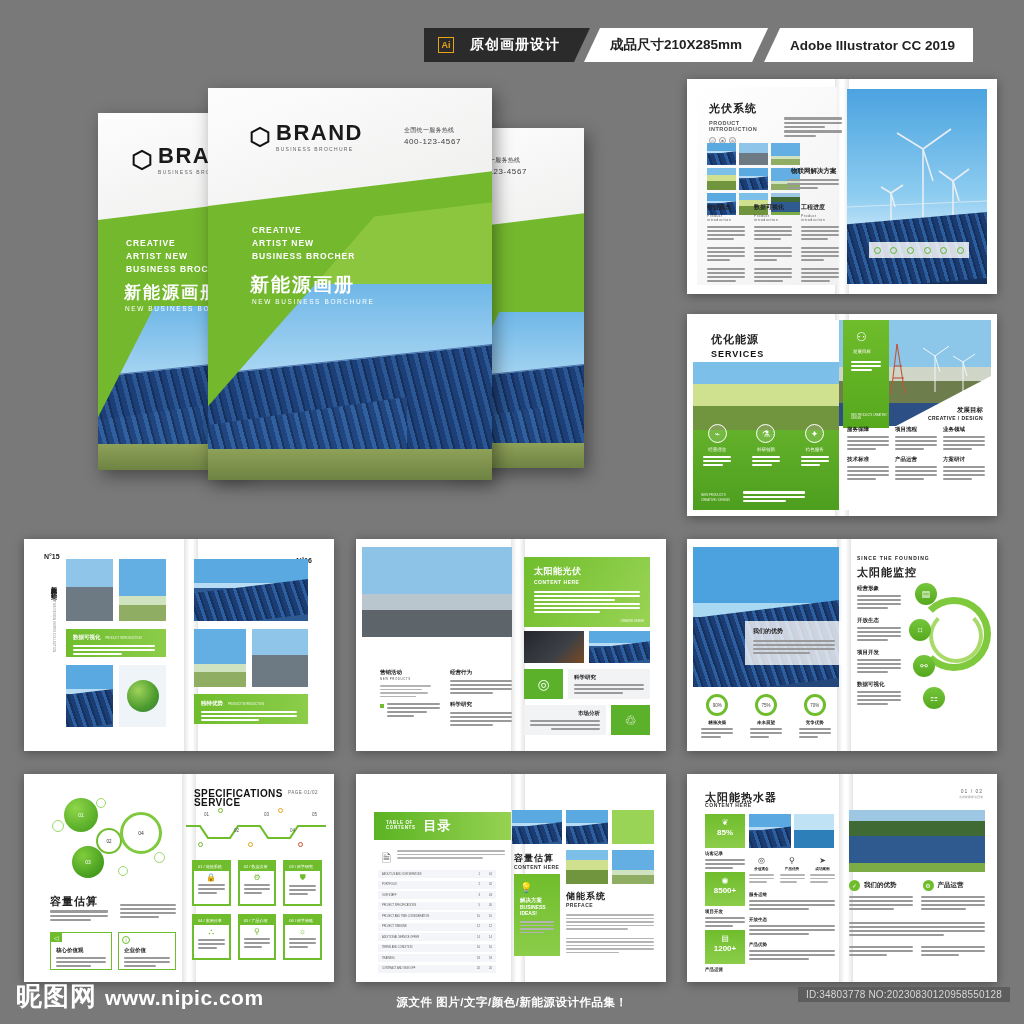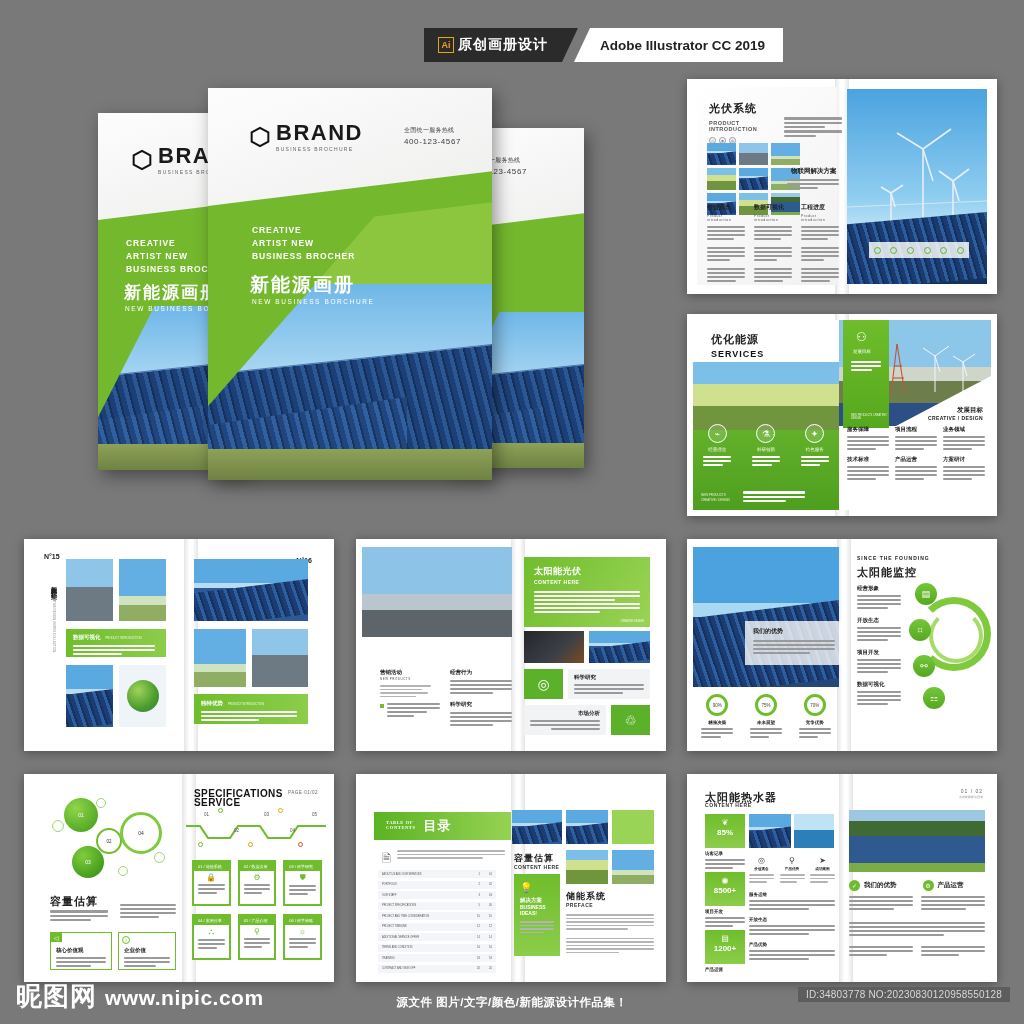--- a/index.html
+++ b/index.html
@@ -11,21 +11,21 @@
   }
   .stage { position:absolute; inset:0; }
 
   
   .topbar { position:absolute; left:424px; top:28px; height:34px; display:flex; align-items:stretch; }
   .tb-seg { position:relative; display:flex; align-items:center; height:34px; }
   .tb-dark { background:#2b2b2b; padding:0 30px 0 14px; color:#fff;
              clip-path: polygon(0 0, 100% 0, calc(100% - 16px) 100%, 0 100%); }
   .tb-ai { width:16px; height:16px; border:1px solid #e8a317; color:#e8a317;
            font-size:9px; font-weight:bold; display:flex; align-items:center; justify-content:center;
-           margin-right:4px; letter-spacing:0; }
+           margin-right:16px; letter-spacing:0; }
   .tb-dark-txt { font-size:14px; font-weight:bold; letter-spacing:1px; }
   .tb-light { background:#fff; color:#222; padding:0 26px 0 26px; margin-left:-6px;
               clip-path: polygon(16px 0, 100% 0, calc(100% - 16px) 100%, 0 100%);
               font-size:13.5px; font-weight:bold; }
   .tb-light2 { background:#fff; color:#222; padding:0 18px 0 26px; margin-left:-4px;
               clip-path: polygon(16px 0, 100% 0, 100% 100%, 0 100%);
               font-size:13.5px; font-weight:bold; }
 
   
   .sheet { position:absolute; background:#fff; box-shadow:0 2px 10px rgba(0,0,0,.35); overflow:hidden; }
@@ -104,20 +104,21 @@
 </head>
 <body>
 
 <div class="stage">
 
   <div class="topbar">
     <div class="tb-seg tb-dark">
       <span class="tb-ai">Ai</span>
       <span class="tb-dark-txt">原创画册设计</span>
     </div>
+    <div class="tb-seg tb-light">成品尺寸210X285mm</div>
     <div class="tb-seg tb-light2">Adobe Illustrator CC 2019</div>
   </div>
 
   <div class="cover" style="--g:#74b82e;--g2:#8dc63f;left:98px;top:113px;width:150px;height:357px;">
     <div class="top-white"></div>
     <div class="green-band"></div>
     <div class="photo">
       <div class="photo-sky"></div>
         <div class="photo-panels"></div>
       <div class="photo-panels2"></div>
@@ -802,21 +803,21 @@
             <i></i>
             <i></i>
             <i style="width:70%"></i>
           </div>
       </div>
     </div>
   </div>
 
   <div class="sheet" style="left:356px;top:774px;width:310px;height:208px;">
     <div class="spine" style="left:155px;"></div>
-    <div style="position:absolute;left:18px;top:38px;width:137px;height:28px;background:linear-gradient(90deg,#5bb322,#96d253);display:flex;align-items:center;gap:8px;padding-left:12px;font-family:Liberation Serif, serif;">
+    <div style="position:absolute;left:18px;top:38px;width:137px;height:28px;background:linear-gradient(90deg,#5bb322,#96d253);display:flex;align-items:center;gap:8px;padding-left:12px;">
       <div style="line-height:1.1;">
         <div style="font-size:4.5px;color:#fff;font-weight:bold;letter-spacing:.6px;">TABLE OF</div>
         <div style="font-size:4.5px;color:#fff;font-weight:bold;letter-spacing:.6px;">CONTENTS</div>
       </div>
       <div style="font-size:13px;color:#fff;font-weight:bold;letter-spacing:1px;">目录</div>
     </div>
     <div style="position:absolute;left:26px;top:76px;display:flex;gap:6px;align-items:flex-start;">
       <div style="font-size:11px;color:#555;">🗎</div>
       <div class="lines thin" style="width:108px;">
           <i></i>

